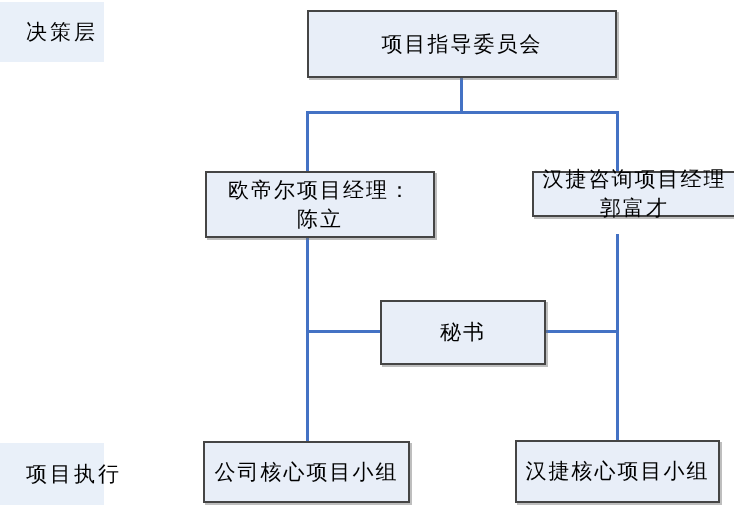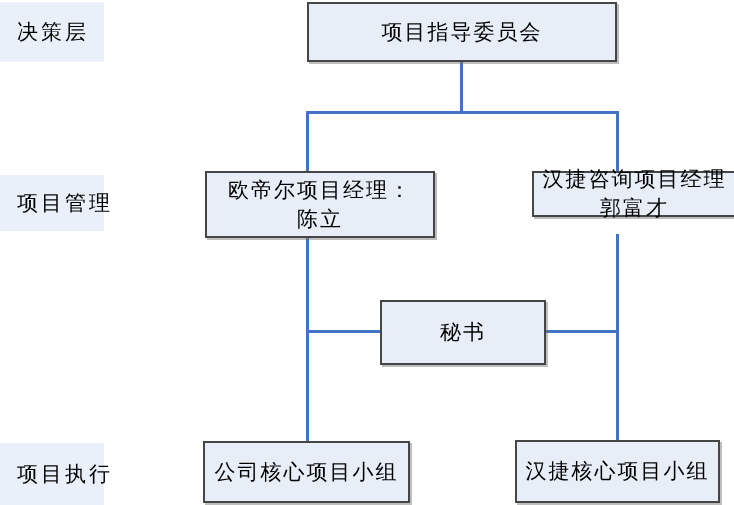--- a/index.html
+++ b/index.html
@@ -9,21 +9,21 @@
     background:#ffffff;
     overflow:hidden;
     font-family:"DejaVu Serif","Liberation Serif",serif;
     color:#000000;
   }
   .rowlabel{
     position:absolute;
     left:0;width:104px;
     background:var(--label-fill,#E9F0F9);
     display:flex;align-items:center;
-    padding-left:17px;box-sizing:border-box;
+    padding-left:26px;box-sizing:border-box;
     font-size:21px;letter-spacing:3px;
     white-space:nowrap;
   }
   .node{
     position:absolute;
     background:var(--node-fill,#E8EEF8);
     border:2px solid var(--node-border,#454545);
     box-shadow:2px 2px 0 rgba(110,110,110,0.45);
     box-sizing:border-box;
     display:flex;flex-direction:column;
@@ -37,33 +37,32 @@
     position:absolute;
     background:var(--connector,#4472C4);
   }
 </style>
 </head>
 <body>
 
 <div id="canvas">
 
   <div class="rowlabel" style="top:2px;height:60px">决策层</div>
-  <div class="rowlabel" style="top:175px;height:56px">项目管理</div>
   <div class="rowlabel" style="top:443px;height:62px">项目执行</div>
 
   <div class="conn" style="left:460px;top:60px;width:3px;height:54px"></div>
   <div class="conn" style="left:306px;top:111px;width:313px;height:3px"></div>
   <div class="conn" style="left:306px;top:111px;width:3px;height:62px"></div>
   <div class="conn" style="left:616px;top:111px;width:3px;height:62px"></div>
   <div class="conn" style="left:306px;top:236px;width:3px;height:206px"></div>
   <div class="conn" style="left:616px;top:234px;width:3px;height:207px"></div>
   <div class="conn" style="left:307px;top:330px;width:74px;height:3px"></div>
   <div class="conn" style="left:545px;top:330px;width:73px;height:3px"></div>
 
-  <div class="node" style="left:307px;top:2px;width:310px;height:60px">
+  <div class="node" style="left:307px;top:10px;width:310px;height:68px">
     <div>项目指导委员会</div>
   </div>
 
   <div class="node" style="left:205px;top:171px;width:230px;height:67px">
     <div>欧帝尔项目经理：</div>
     <div>陈立</div>
   </div>
 
   <div class="node" style="left:532px;top:171px;width:205px;height:46px">
     <div>汉捷咨询项目经理</div>

